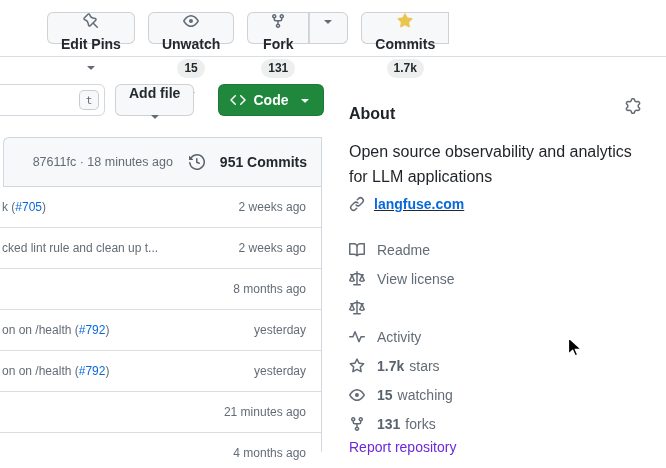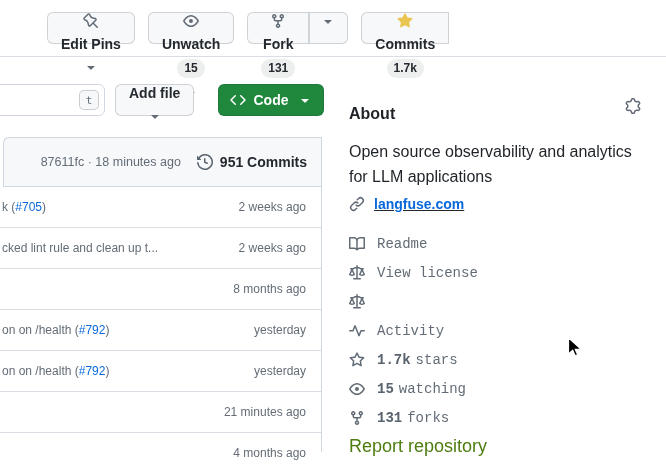--- a/index.html
+++ b/index.html
@@ -75,46 +75,46 @@
   .commit-bar {
     margin-left: 3px; height: 50px;
     background: #f6f8fa;
     border: 1px solid #d0d7de; border-right: none;
     border-radius: 6px 0 0 0;
     display: flex; align-items: center; justify-content: flex-end;
     gap: 16px; padding-right: 14px;
   }
   .commit-meta { font-size: 12.5px; color: #636c76; white-space: nowrap; cursor: pointer; }
   .commits-group {
-    display: flex; align-items: center; gap: 7px;
+    display: flex; align-items: center; gap: 15px;
     font-size: 14px; font-weight: 700; color: #24292f; cursor: pointer; white-space: nowrap;
   }
   .row {
     height: 41px; display: flex; align-items: center;
     border-bottom: 1px solid #d8dee4;
     padding: 0 15px 0 2px; font-size: 12px;
   }
   .row .msg { color: #636c76; white-space: nowrap; overflow: hidden; cursor: pointer; }
   .issue-link { color: #0969da; cursor: pointer; }
   .row .date { margin-left: auto; color: #636c76; white-space: nowrap; cursor: pointer; }
   
   .about { position: absolute; left: 349px; top: 84px; width: 292px; }
   .about-header { display: flex; align-items: center; justify-content: space-between; padding-top: 5px; }
   .about-title { font-size: 16px; font-weight: 700; color: #1f2328; margin-top: 16px; }
   .gear { cursor: pointer; display: inline-flex; }
   .about-desc { margin-top: 16px; font-size: 16px; line-height: 25px; color: #1f2328; }
   .website { margin-top: 4px; display: flex; align-items: center; gap: 9px; height: 21px; text-decoration: underline; }
   .website .url { font-size: 14px; font-weight: 700; color: #0969da; cursor: pointer; }
   .about-links { margin-top: 15px; }
   .about-link {
-    height: 29px; display: flex; align-items: center; gap: 12px;
-    font-size: 14px; color: #636c76; cursor: pointer; font-family: Liberation Mono, monospace;
+    height: 29px; display: flex; align-items: flex-end; gap: 12px;
+    font-size: 14px; color: #636c76; cursor: pointer;
   }
   .link-count { font-weight: 700; color: #59636e; margin-right: -7px; }
-  .report { height: 29px; display: flex; align-items: center; font-size: 18px; color: #4d7c0f; cursor: pointer; }
+  .report { height: 29px; display: flex; align-items: center; font-size: 14px; color: #6d28d9; cursor: pointer; }
   
   .cursor { position: absolute; left: 563px; top: 336px; pointer-events: none; }
 </style>
 </head>
 <body>
 
 <div class="frame">
 
   <div class="toolbar">
 

